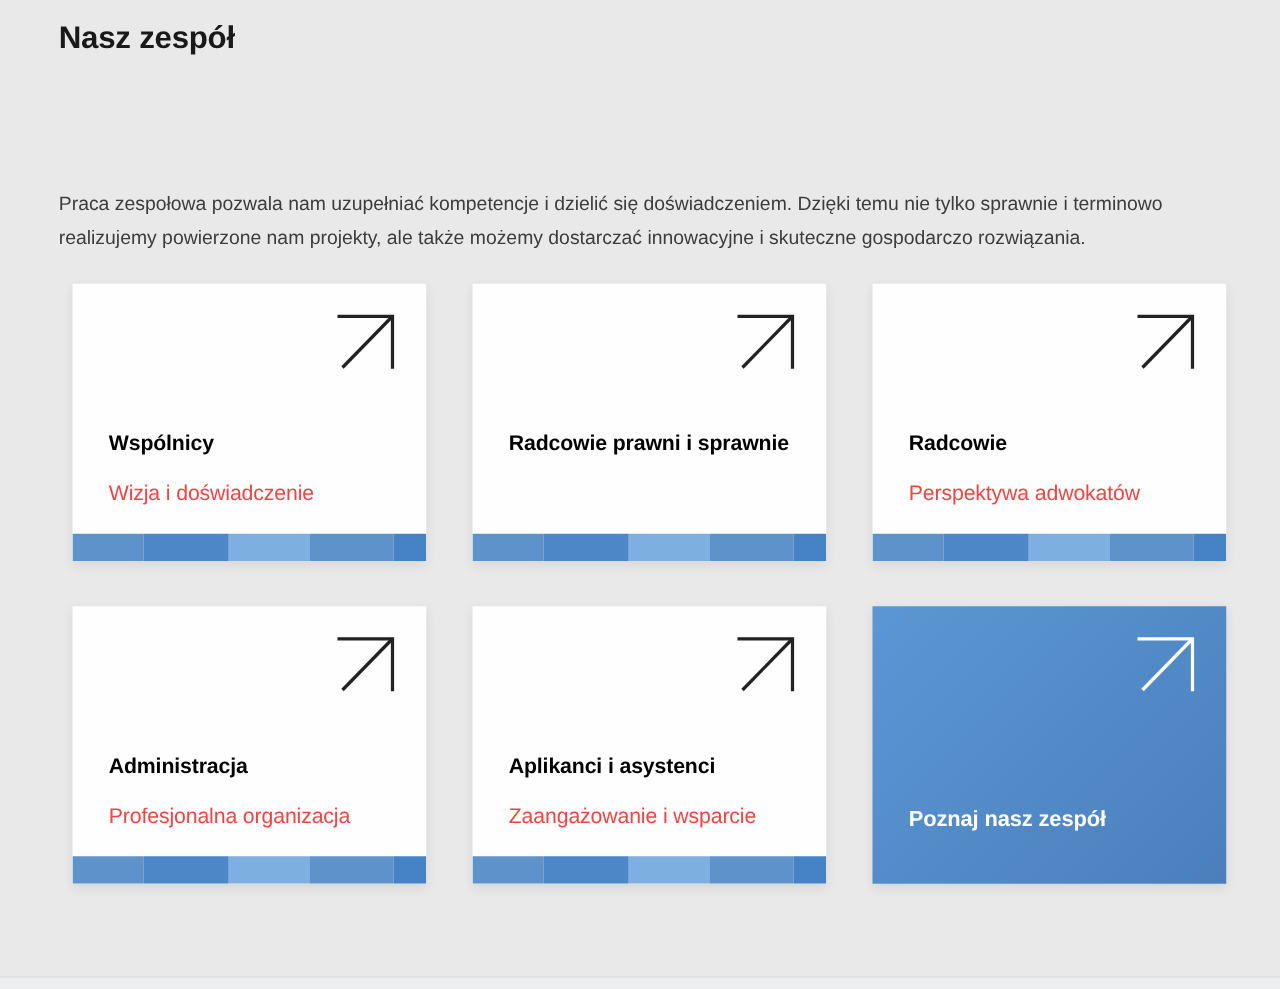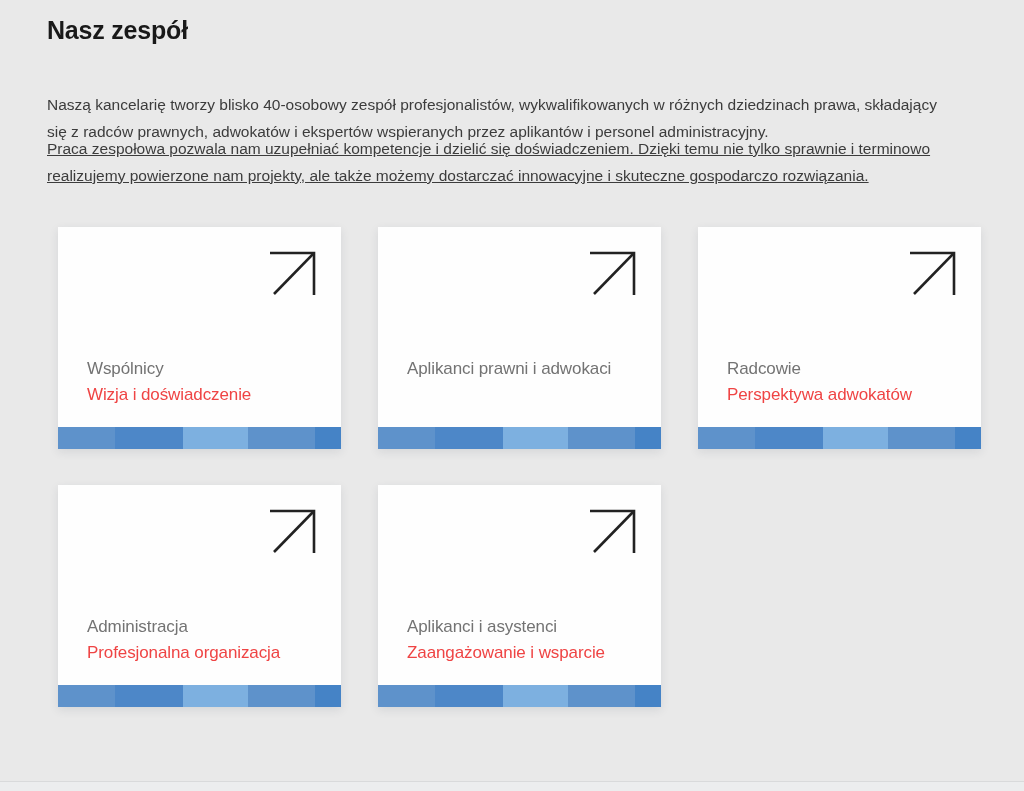--- a/index.html
+++ b/index.html
@@ -19,21 +19,21 @@
   }
 
   .intro-p {
     position: absolute; left: 47px;
     margin: 0;
     width: 906px;
     font-size: 15.5px; line-height: 26.5px;
     color: #3c3c3c;
   }
   .intro-p.p1 { top: 92px; }
-  .intro-p.p2 { top: 136px; text-decoration: underline; }
+  .intro-p.p2 { top: 151px; }
 
   .grid {
     position: absolute; left: 58px; top: 227px;
     display: grid;
     grid-template-columns: repeat(3, 283px);
     grid-auto-rows: 222px;
     column-gap: 37px; row-gap: 36px;
   }
 
   .card {
@@ -47,23 +47,23 @@
   .arrow {
     position: absolute; top: 22px; right: 23px;
     width: 50px; height: 48px;
     color: #222222;
     display: block;
   }
   .arrow svg { display: block; width: 100%; height: 100%; }
   .card-blue .arrow { color: #ffffff; }
 
   .card-title {
-    position: absolute; left: 29px; top: 130px;
-    font-size: 17px; font-weight: 400; line-height: 24px;
-    color: #737373;
+    position: absolute; left: 29px; top: 116px;
+    font-size: 17px; font-weight: 700; line-height: 24px;
+    color: #000000;
     letter-spacing: -0.1px;
   }
   .card-subtitle {
     position: absolute; left: 29px; top: 156px;
     font-size: 17px; font-weight: 400; line-height: 24px;
     color: #ef4444;
     letter-spacing: -0.1px;
   }
 
   .stripe {
@@ -87,21 +87,20 @@
     background: #ecedee;
   }
 </style>
 </head>
 <body>
 
 <div class="page">
 
   <h1 class="page-title">Nasz zespół</h1>
 
-  <p class="intro-p p1">Naszą kancelarię tworzy blisko 40-osobowy zespół profesjonalistów, wykwalifikowanych w różnych dziedzinach prawa, składający się z radców prawnych, adwokatów i ekspertów wspieranych przez aplikantów i personel administracyjny.</p>
   <p class="intro-p p2">Praca zespołowa pozwala nam uzupełniać kompetencje i dzielić się doświadczeniem. Dzięki temu nie tylko sprawnie i terminowo realizujemy powierzone nam projekty, ale także możemy dostarczać innowacyjne i skuteczne gospodarczo rozwiązania.</p>
 
   <div class="grid">
 
     <div class="card">
       <span class="arrow">
         <svg viewBox="0 0 50 48" fill="none">
             <path d="M2 4 H46 V46" stroke="currentColor" stroke-width="2.6"></path>
             <path d="M6 45 L46 4" stroke="currentColor" stroke-width="2.6"></path>
           </svg>
@@ -117,21 +116,21 @@
         </div>
     </div>
 
     <div class="card">
       <span class="arrow">
         <svg viewBox="0 0 50 48" fill="none">
             <path d="M2 4 H46 V46" stroke="currentColor" stroke-width="2.6"></path>
             <path d="M6 45 L46 4" stroke="currentColor" stroke-width="2.6"></path>
           </svg>
       </span>
-      <div class="card-title">Aplikanci prawni i adwokaci</div>
+      <div class="card-title">Radcowie prawni i sprawnie</div>
       <div class="stripe">
           <div class="stripe-seg" style="width: 20%; background: rgb(94, 146, 203);"></div>
           <div class="stripe-seg" style="width: 24%; background: rgb(77, 135, 200);"></div>
           <div class="stripe-seg" style="width: 23%; background: rgb(125, 176, 224);"></div>
           <div class="stripe-seg" style="width: 24%; background: rgb(94, 146, 203);"></div>
           <div class="stripe-seg" style="width: 9%; background: rgb(69, 131, 198);"></div>
         </div>
     </div>
 
     <div class="card">
@@ -181,17 +180,26 @@
       <div class="card-subtitle">Zaangażowanie i wsparcie</div>
       <div class="stripe">
           <div class="stripe-seg" style="width: 20%; background: rgb(94, 146, 203);"></div>
           <div class="stripe-seg" style="width: 24%; background: rgb(77, 135, 200);"></div>
           <div class="stripe-seg" style="width: 23%; background: rgb(125, 176, 224);"></div>
           <div class="stripe-seg" style="width: 24%; background: rgb(94, 146, 203);"></div>
           <div class="stripe-seg" style="width: 9%; background: rgb(69, 131, 198);"></div>
         </div>
     </div>
 
+    <div class="card card-blue" style="background: linear-gradient(135deg, rgb(91, 151, 212), rgb(74, 127, 188));">
+      <span class="arrow">
+        <svg viewBox="0 0 50 48" fill="none">
+            <path d="M2 4 H46 V46" stroke="currentColor" stroke-width="2.6"></path>
+            <path d="M6 45 L46 4" stroke="currentColor" stroke-width="2.6"></path>
+          </svg>
+      </span>
+      <div class="card-cta-label">Poznaj nasz zespół</div>
+    </div>
 
   </div>
 
   <div class="bottom-divider"></div>
 </div>
 
 </body></html>

